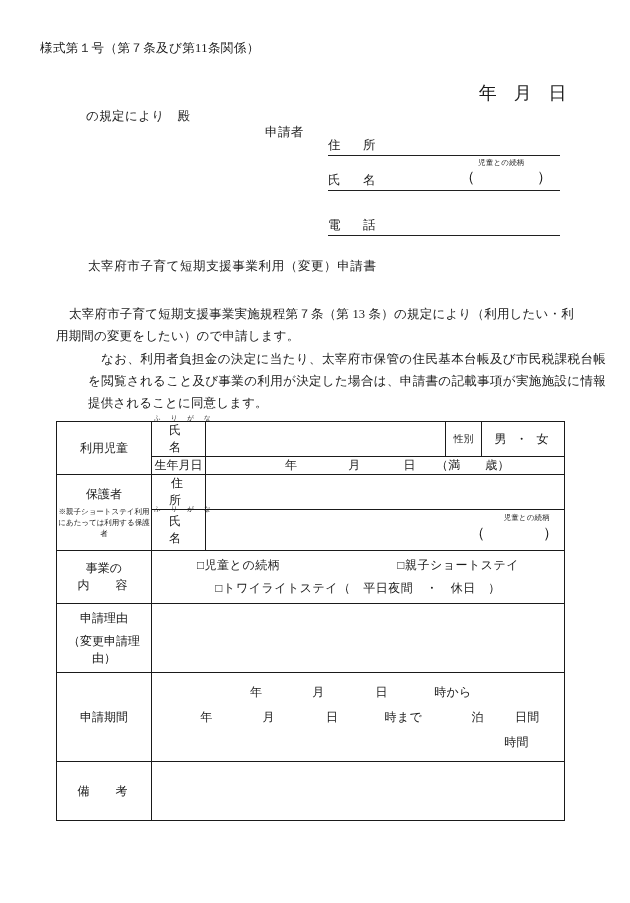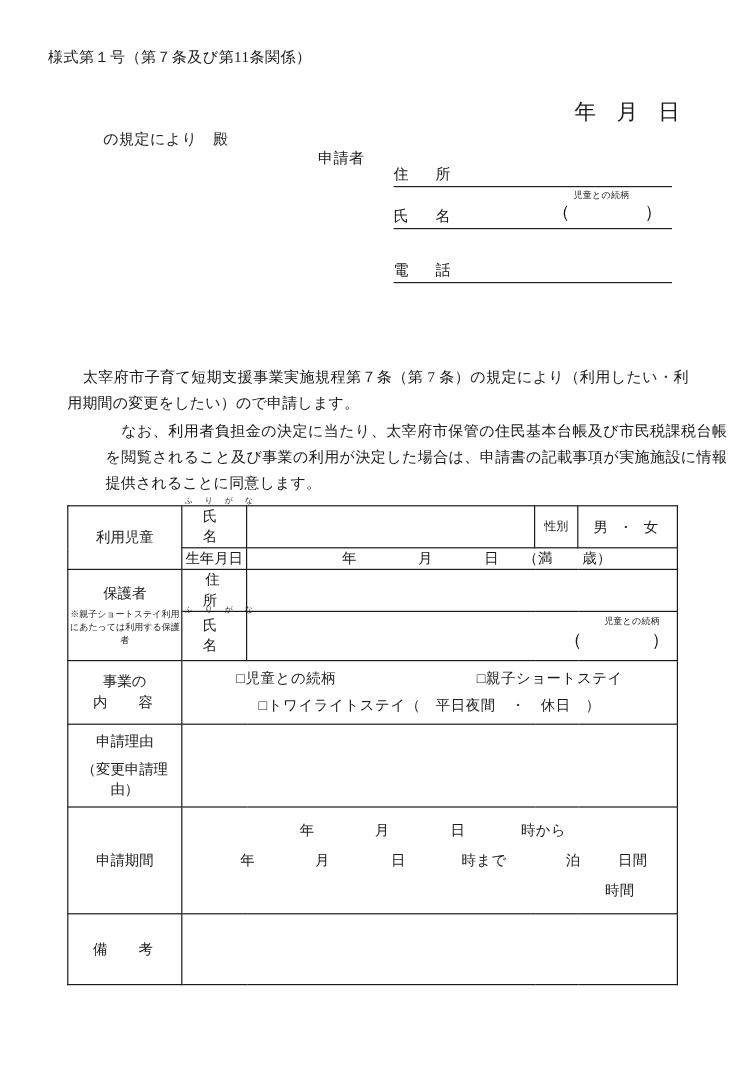--- a/index.html
+++ b/index.html
@@ -178,22 +178,23 @@
   <div class="field-row" id="row-name">
     <div class="lbl">氏　名</div>
     <div class="rule"></div>
   </div>
 
   <div class="field-row" id="row-tel">
     <div class="lbl">電　話</div>
     <div class="rule"></div>
   </div>
 
-
-  <div class="para" id="para-1">太宰府市子育て短期支援事業実施規程第７条（第 7 条）の規定により（利用したい・利用期間の変更をしたい）ので申請します。</div>
+  <div class="doc-title">太宰府市子育て短期支援事業利用（変更）申請書</div>
+
+  <div class="para" id="para-1">太宰府市子育て短期支援事業実施規程第７条（第 13 条）の規定により（利用したい・利用期間の変更をしたい）ので申請します。</div>
   <div class="para" id="para-2">なお、利用者負担金の決定に当たり、太宰府市保管の住民基本台帳及び市民税課税台帳を閲覧されること及び事業の利用が決定した場合は、申請書の記載事項が実施施設に情報提供されることに同意します。</div>
 
   <table class="form-table">
     <tbody>
       <tr>
         <td class="lbl-cell" rowspan="2">
           <span>利用児童</span>
         </td>
         <td class="sub-cell">
           <span class="ruby-wrap">

